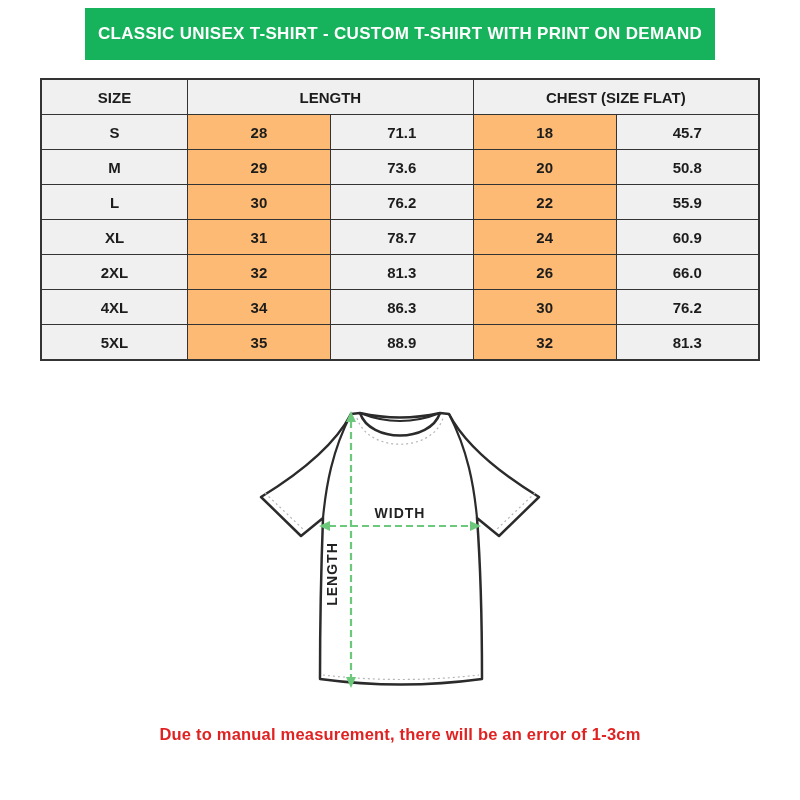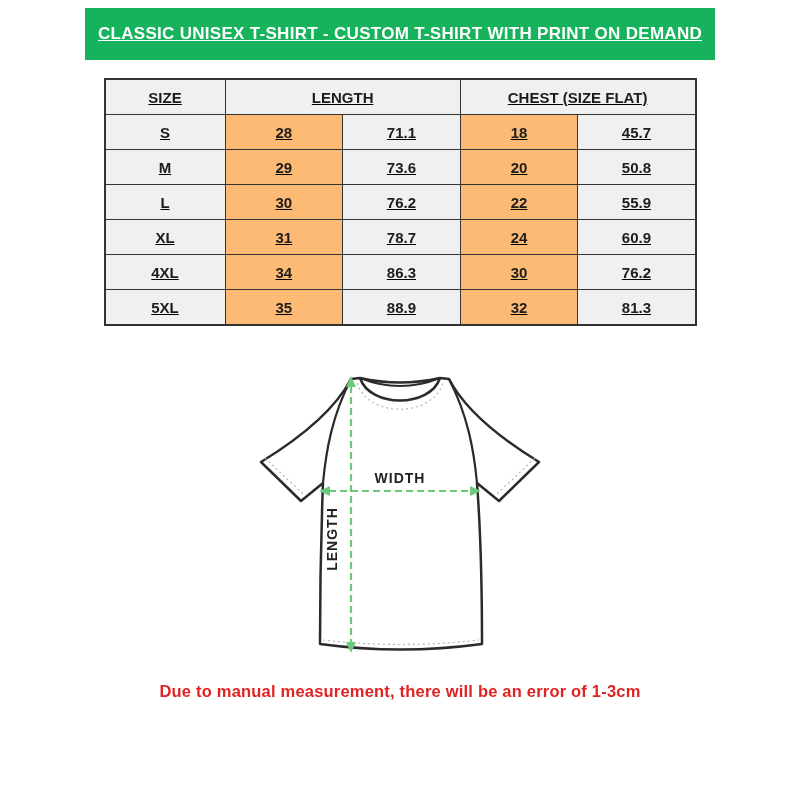--- a/index.html
+++ b/index.html
@@ -18,23 +18,22 @@
     background: #17b35c;
     color: #ffffff;
     font-size: 17px;
     font-weight: bold;
     letter-spacing: 0.3px;
     text-align: center;
     line-height: 52px;
     white-space: nowrap;
   }
   .chart-wrap {
-    width: 593px;
+    width: 720px;
     margin: 18px auto 16px;
-    text-decoration: underline;
   }
   table.size-table {
     width: 100%;
     border-collapse: collapse;
     border: 2.5px solid #333333;
     table-layout: fixed;
   }
   table.size-table th,
   table.size-table td {
     border: 1.5px solid #333333;
@@ -48,32 +47,32 @@
     padding: 0;
   }
   table.size-table th { background: #f0f0f0; }
   table.size-table td.shade { background: #f0f0f0; }
   .diagram-wrap {
     width: 300px;
     margin: 30px auto 0;
   }
   .diagram-wrap svg { display: block; }
   .note {
-    margin-top: 14px;
+    margin-top: 22px;
     text-align: center;
     color: #e02222;
     font-size: 16.5px;
     font-weight: bold;
     letter-spacing: 0.2px;
   }
 </style>
 </head>
 <body>
 
-<div class="banner" style="background-color: rgb(23, 179, 92); text-decoration: underline;">CLASSIC UNISEX T-SHIRT - CUSTOM T-SHIRT WITH PRINT ON DEMAND</div>
+<div class="banner" style="background-color: rgb(23, 179, 92);">CLASSIC UNISEX T-SHIRT - CUSTOM T-SHIRT WITH PRINT ON DEMAND</div>
 
 <div class="chart-wrap">
   <table class="size-table">
     <colgroup>
       <col style="width:20.4%">
       <col style="width:19.9%">
       <col style="width:19.9%">
       <col style="width:19.9%">
       <col style="width:19.9%">
     </colgroup>
@@ -105,20 +104,27 @@
           <td class="shade">76.2</td>
           <td>22</td>
           <td class="shade">55.9</td>
         </tr>
         <tr>
           <td class="shade">XL</td>
           <td>31</td>
           <td class="shade">78.7</td>
           <td>24</td>
           <td class="shade">60.9</td>
+        </tr>
+        <tr>
+          <td class="shade">2XL</td>
+          <td>32</td>
+          <td class="shade">81.3</td>
+          <td>26</td>
+          <td class="shade">66.0</td>
         </tr>
         <tr>
           <td class="shade">4XL</td>
           <td>34</td>
           <td class="shade">86.3</td>
           <td>30</td>
           <td class="shade">76.2</td>
         </tr>
         <tr>
           <td class="shade">5XL</td>

